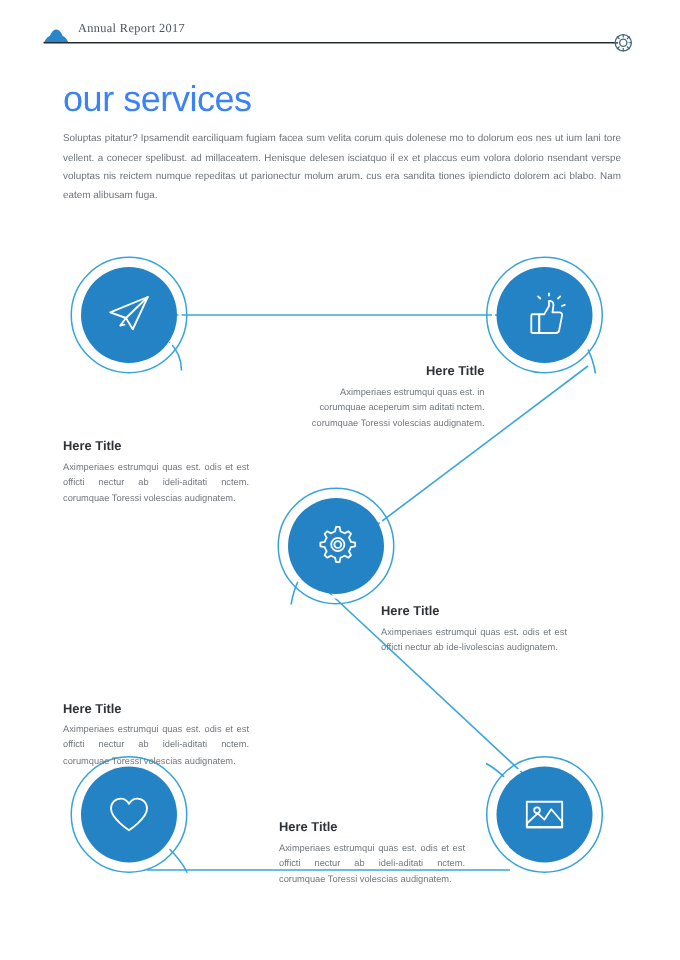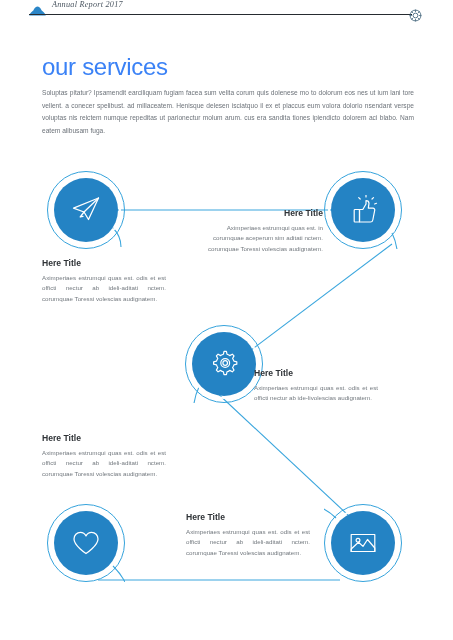--- a/index.html
+++ b/index.html
@@ -17,24 +17,23 @@
     position: relative;
     width: 453px;
     height: 640px;
     background: #ffffff;
   }
 
   
   #header {
     position: absolute;
     left: 29px;
-    top: 0;
+    top: 14px;
     width: 395px;
     height: 16px;
-    font-style: italic;
   }
   #header-logo {
     position: absolute;
     left: 0;
     top: 2px;
     width: 17px;
     height: 10px;
   }
   #header-title {
     position: absolute;
@@ -130,21 +129,21 @@
   }
   .node .disc svg { display: block; }
 
   #node-plane  { left: 47px;  top: 171px; }
   #node-thumb  { left: 324px; top: 171px; }
   #node-gear   { left: 185px; top: 325px; }
   #node-image  { left: 324px; top: 504px; }
   #node-heart  { left: 47px;  top: 504px; }
 
   
-  .block { position: absolute; width: 124px; }
+  .block { position: absolute; width: 124px; margin-top: 34px; }
   .block .b-title {
     font-size: 8.6px;
     font-weight: bold;
     color: #2f3337;
     margin-bottom: 5px;
   }
   .block .b-body {
     font-size: 6.2px;
     line-height: 10.4px;
     color: #73797f;

